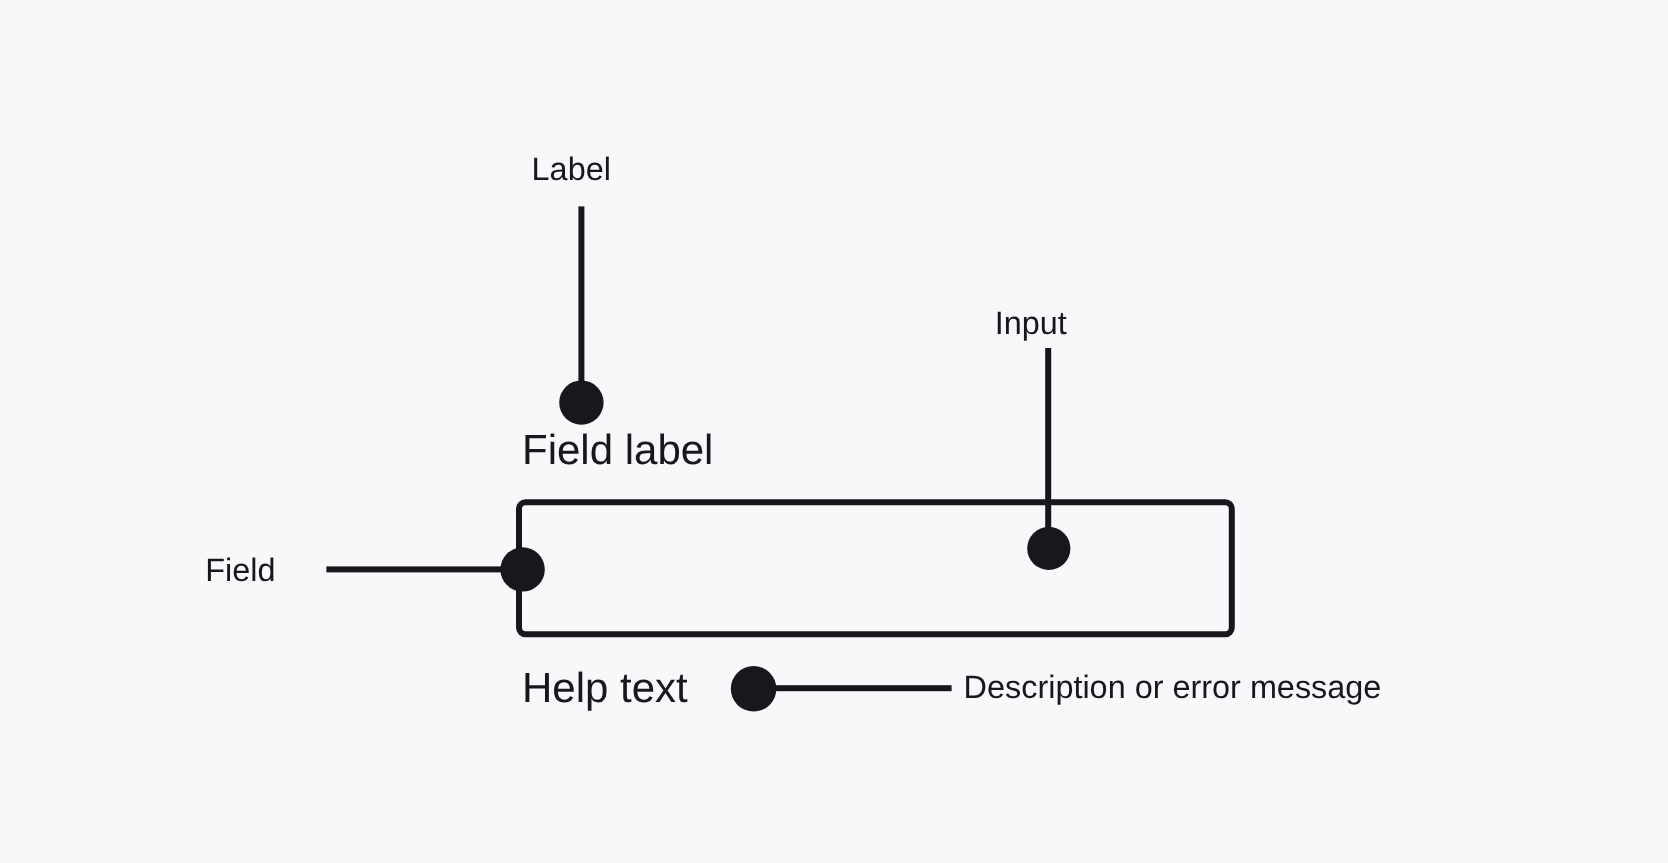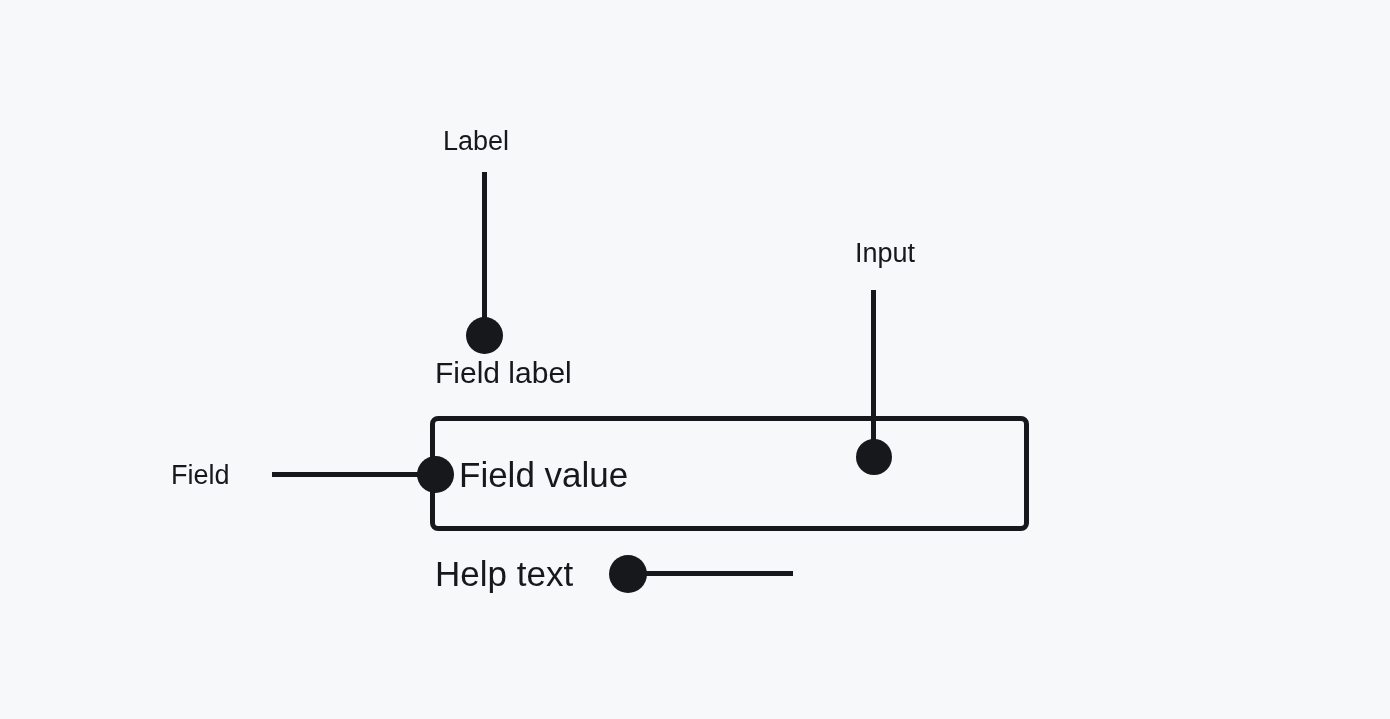--- a/index.html
+++ b/index.html
@@ -29,22 +29,21 @@
     font-weight: 400;
     line-height: 1;
     white-space: nowrap;
   }
   #callout-label {
     left: 443px;
     top: 128px;
   }
   #callout-input {
     left: 829px;
-    top: 240px;
-    margin-left: 26px;
+    top: 256px;
   }
   #callout-value {
     left: 171px;
     top: 462px;
   }
   #callout-description {
     left: 803px;
     top: 560px;
   }
 
@@ -108,21 +107,21 @@
     width: 38px;
     height: 38px;
   }
 
   
   #field-label-text {
     position: absolute;
     left: 435px;
     top: 358px;
     font-family: "Liberation Sans", sans-serif;
-    font-size: 30px;
+    font-size: 35px;
     font-weight: 400;
     color: #16181c;
     line-height: 1;
     white-space: nowrap;
   }
   #field-input-box {
     position: absolute;
     left: 430px;
     top: 416px;
     width: 599px;
@@ -167,22 +166,22 @@
 
   <div id="callout-input" class="callout">Input</div>
   <div id="conn-input" class="connector"></div>
 
   <div id="callout-value" class="callout">Field</div>
   <div id="conn-value" class="connector"></div>
 
   <div id="field-label-text">Field label</div>
 
   <div id="field-input-box"></div>
-  <div id="field-value-text">Field value</div>
 
   <div id="dot-value" class="dot"></div>
   <div id="dot-input" class="dot"></div>
 
   <div id="field-help-text">Help text</div>
   <div id="dot-help" class="dot"></div>
   <div id="conn-help" class="connector"></div>
+  <div id="callout-description" class="callout">Description or error message</div>
 
 </div>
 
 </body></html>

